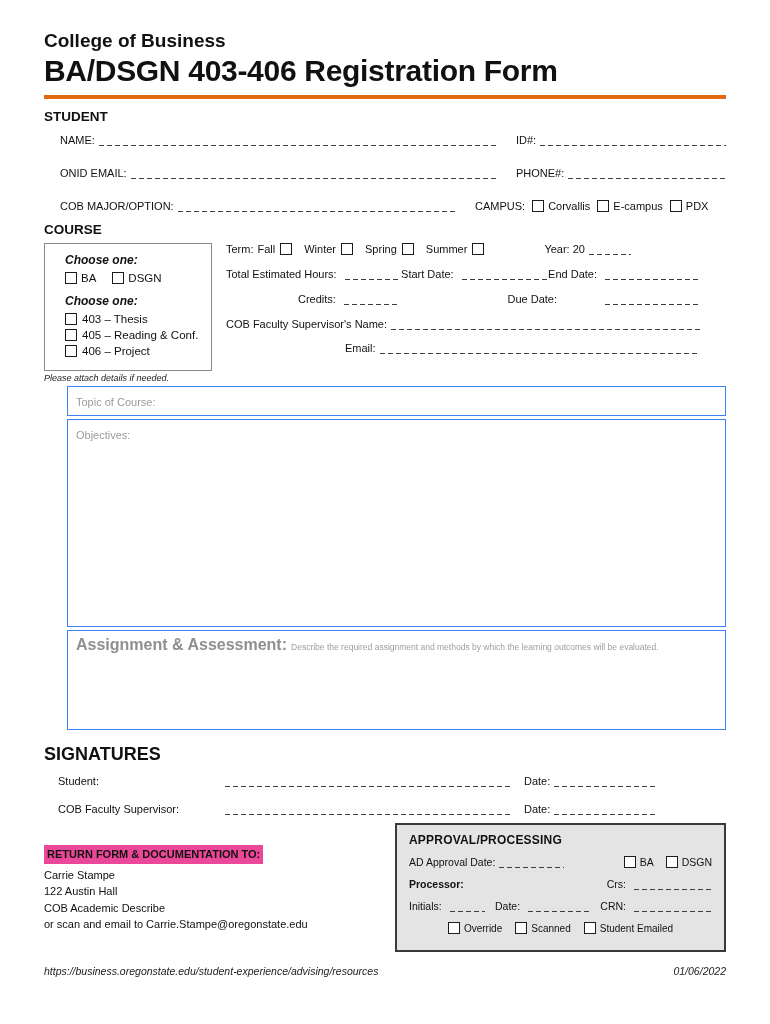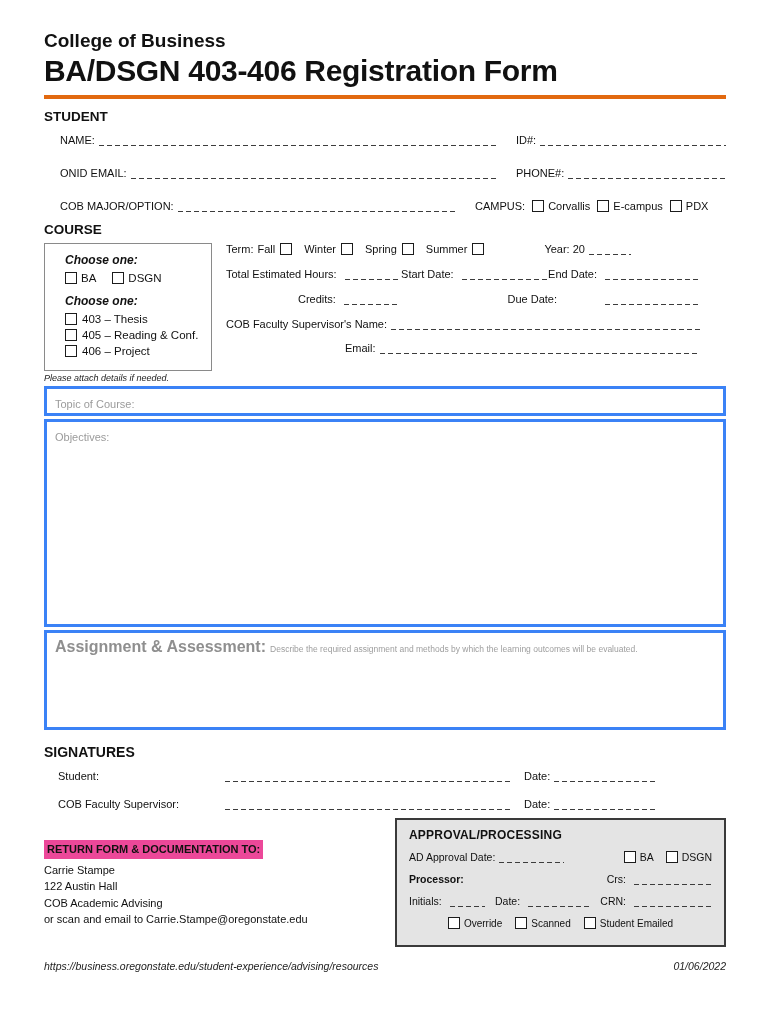--- a/index.html
+++ b/index.html
@@ -30,21 +30,21 @@
   .course-right{flex:1;margin-left:14px;font-size:11px;padding-right:26px;}
   .crow{display:flex;align-items:flex-end;margin-bottom:13px;}
   .crow.center{align-items:center;}
   .crow.between{justify-content:space-between;}
   .term-item{display:flex;align-items:center;gap:5px;margin-right:12px;}
   .year-group{display:flex;align-items:flex-end;margin-left:48px;}
   .sup-row{margin-top:8px;margin-bottom:12px;}
   .sup-row .line{flex:1;}
   .email-row .line{flex:1;}
   .attach-note{font-size:9px;font-style:italic;margin:2px 0 3px 0;color:#222;}
-  .bigbox{border:3px solid #3b82f6;box-sizing:border-box;margin-bottom:3px;padding:5px 8px;}
+  .bigbox{border:1px solid #3b82f6;box-sizing:border-box;margin-bottom:3px;padding:5px 8px;margin-left:23px;}
   .boxlabel{color:#9b9b9b;font-size:11px;}
   .topic-box{height:30px;}
   .objectives-box{height:208px;}
   .assignment-box{height:100px;}
   .assign-label{color:#8f8f8f;font-weight:bold;font-size:16px;margin-right:4px;}
   .assign-note{color:#9e9e9e;font-size:8.5px;}
   .sigrow{display:flex;align-items:flex-end;font-size:11px;padding-left:14px;margin-bottom:16px;}
   .sig-label{width:167px;white-space:nowrap;}
   .sig-line{width:287px;}
   .date-label{margin-left:12px;margin-right:4px;}
@@ -216,21 +216,21 @@
   </div>
 
   <div class="bigbox objectives-box">
     <span class="boxlabel">Objectives:</span>
   </div>
 
   <div class="bigbox assignment-box">
     <span class="assign-label">Assignment &amp; Assessment:</span><span class="assign-note">Describe the required assignment and methods by which the learning outcomes will be evaluated.</span>
   </div>
 
-  <div class="sechead" style="margin-top:14px;font-size:14px;">SIGNATURES</div>
+  <div class="sechead" style="margin-top:14px;font-size:18px;">SIGNATURES</div>
 
   <div class="sigrow">
     <span class="sig-label">Student:</span>
     <span class="line sig-line"></span>
     <span class="date-label">Date:</span>
     <span class="line date-line"></span>
   </div>
 
   <div class="sigrow" style="margin-bottom:0;">
     <span class="sig-label">COB Faculty Supervisor:</span>
@@ -238,21 +238,21 @@
     <span class="date-label">Date:</span>
     <span class="line date-line"></span>
   </div>
 
   <div class="bottom-wrap">
 
     <div class="left-col">
       <div class="return-heading">RETURN FORM &amp; DOCUMENTATION TO:</div>
       <div>Carrie Stampe</div>
       <div>122 Austin Hall</div>
-      <div>COB Academic Advising</div>
+      <div>COB Academic Describe</div>
       <div>or scan and email to Carrie.Stampe@oregonstate.edu</div>
     </div>
 
     <div class="approval-box">
       <div class="ap-title">APPROVAL/PROCESSING</div>
 
       <div class="ap-row">
         <span class="lbl">AD Approval Date:</span>
         <span class="line w65"></span>
         <span class="ap-right">

